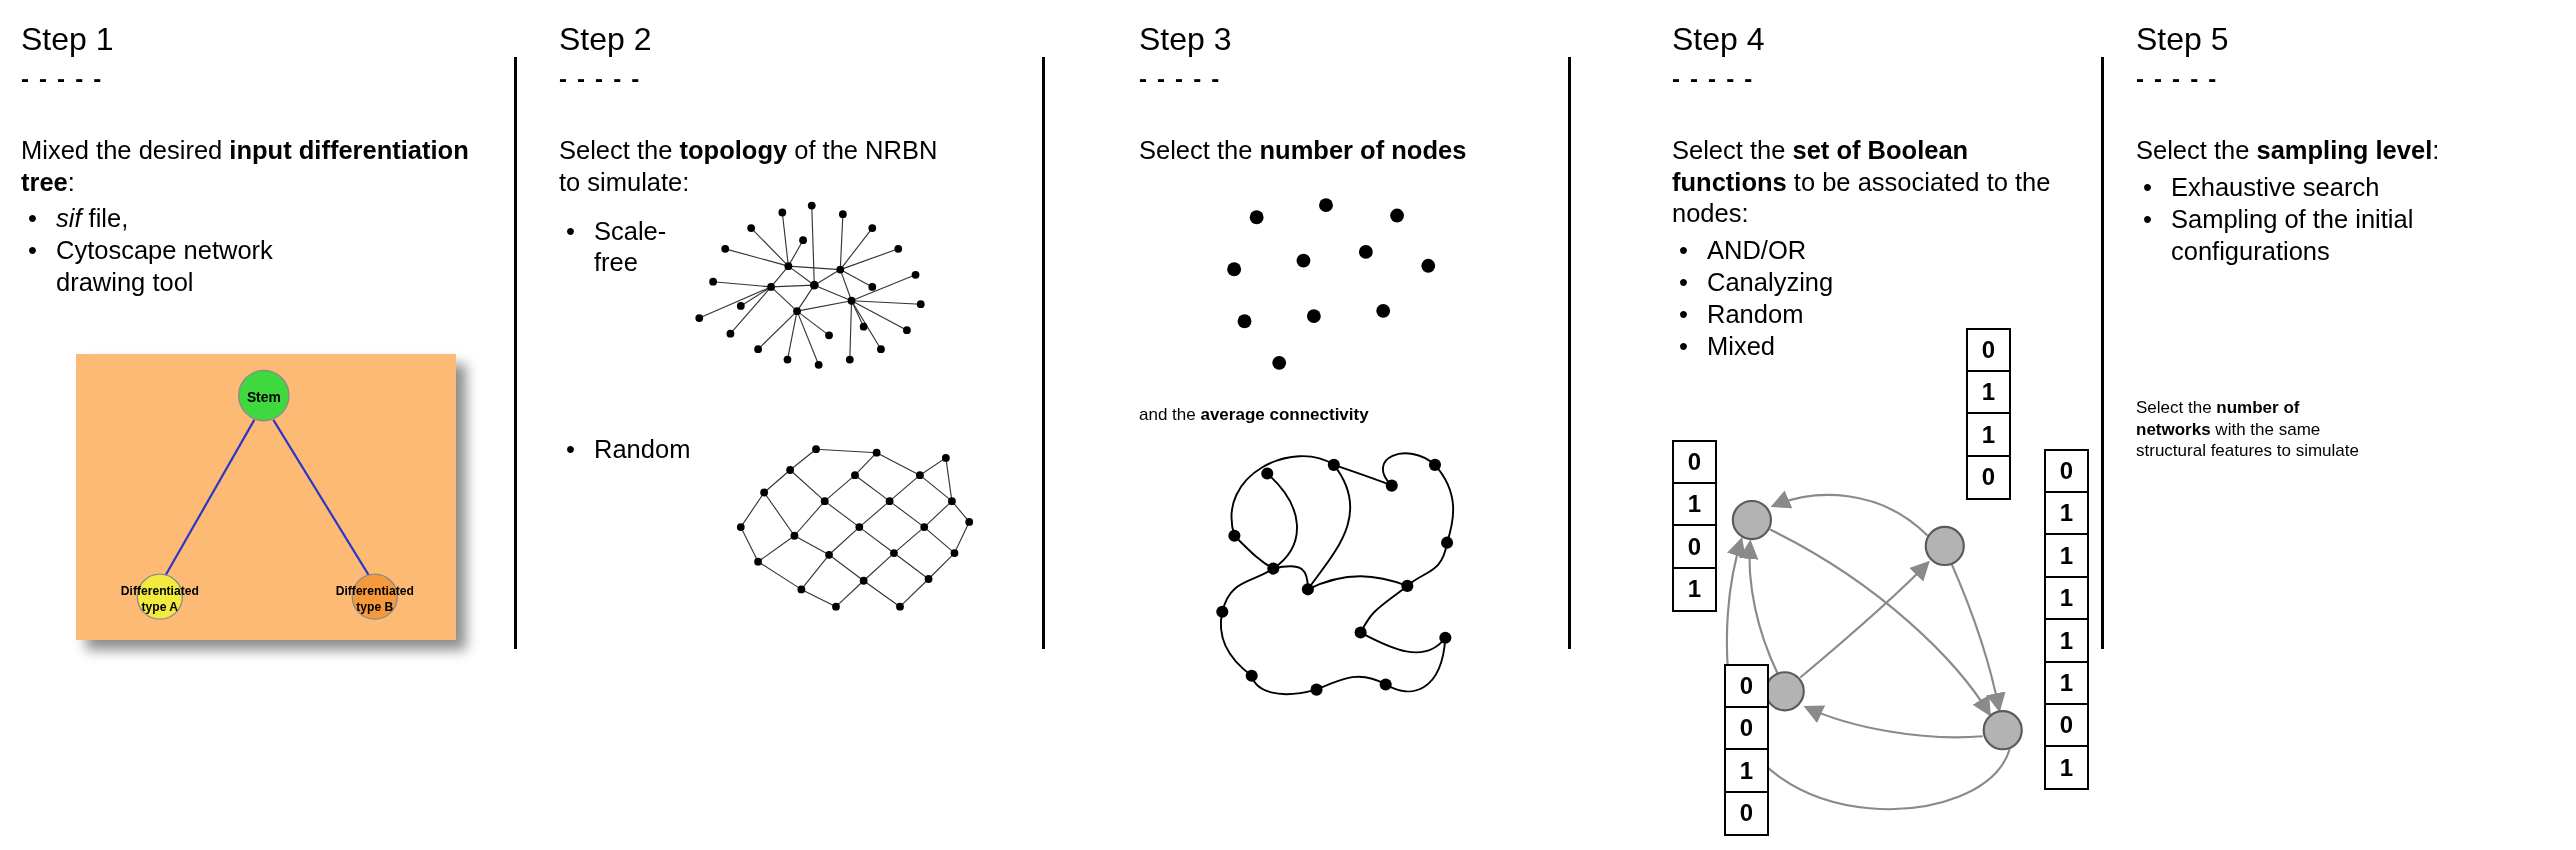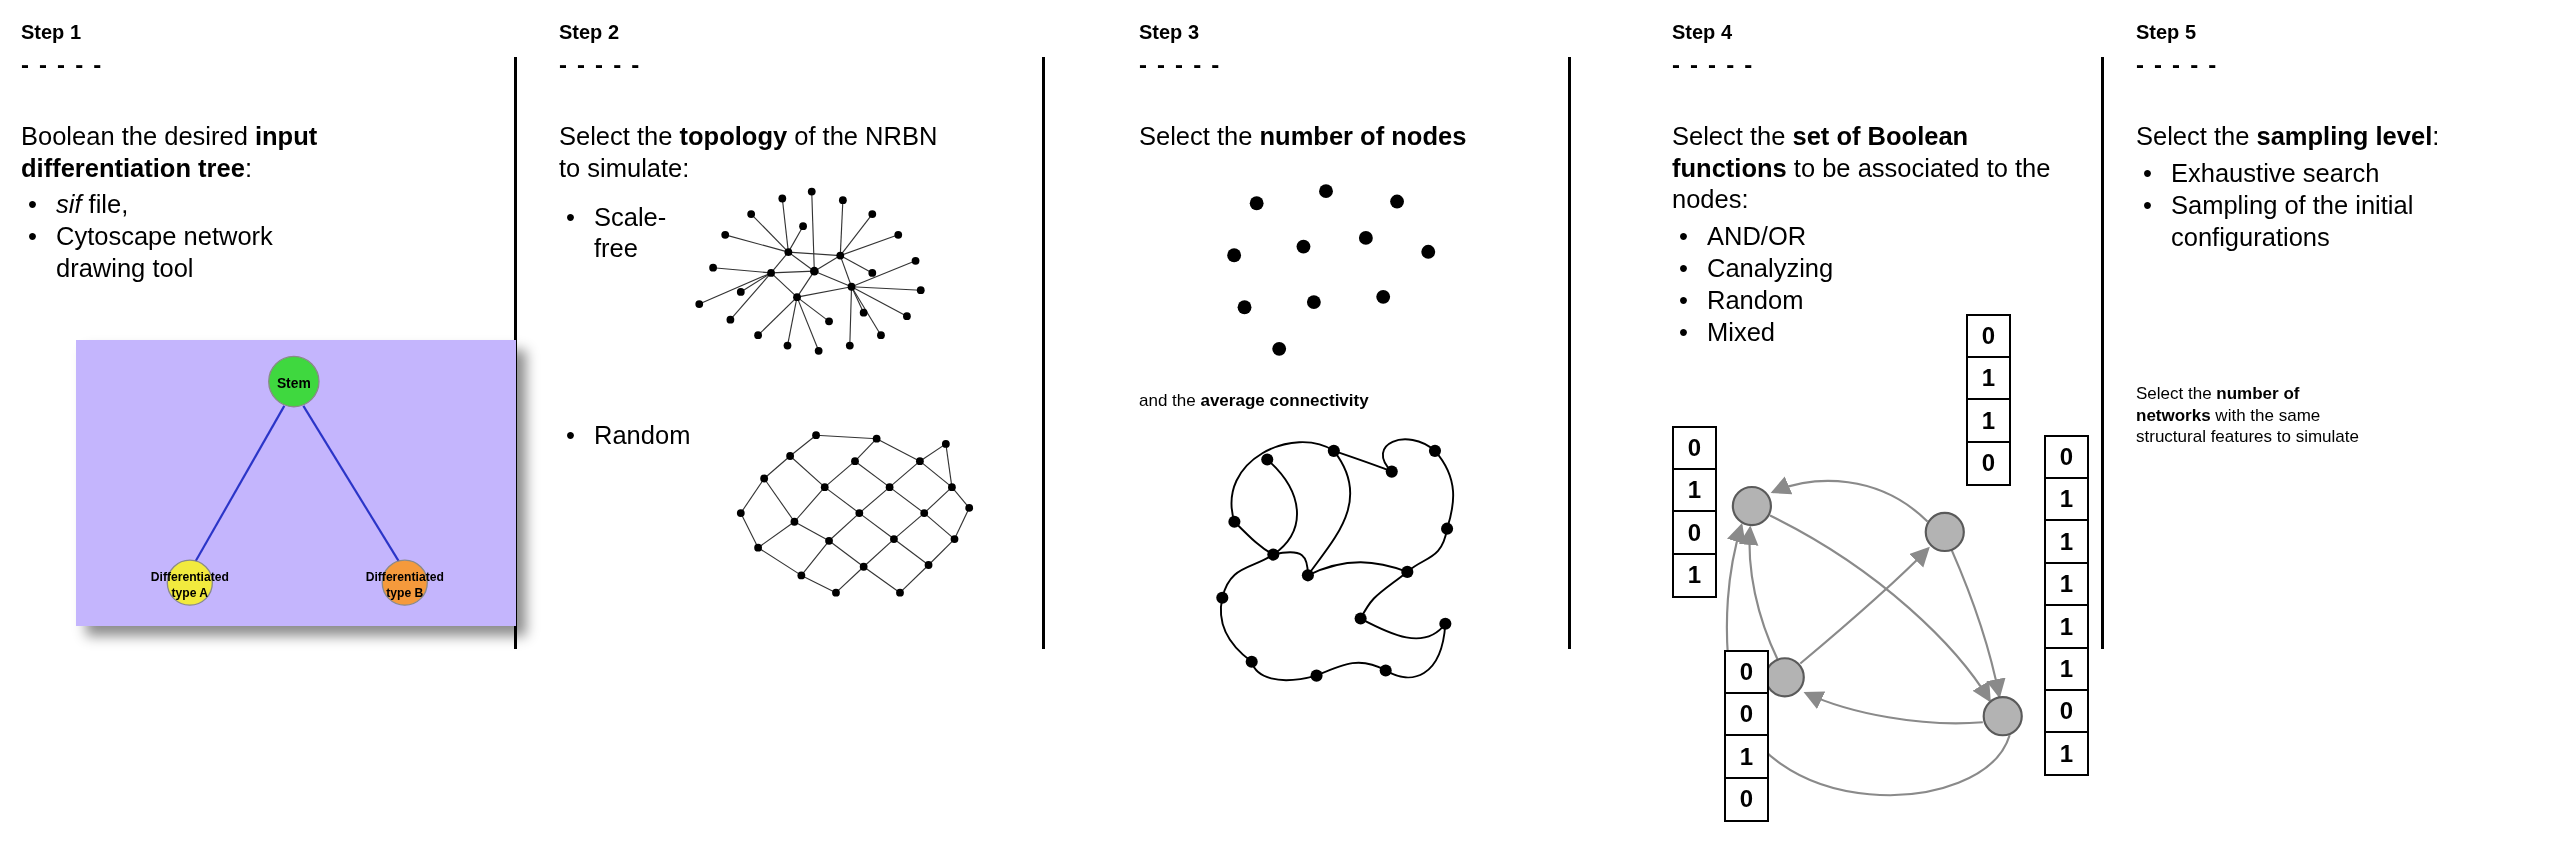--- a/index.html
+++ b/index.html
@@ -13,37 +13,37 @@
   #divider-3 { left:1568px; }
   #divider-4 { left:2101px; }
 
   .step { position:absolute; top:21px; }
   #col1 { left:21px;  width:467px; }
   #col2 { left:559px; width:381px; }
   #col3 { left:1139px; width:407px; }
   #col4 { left:1672px; width:394px; }
   #col5 { left:2136px; width:400px; }
 
-  .step-title { font-size:20px; font-weight:700; }
+  .step-title { font-size:32px; font-weight:400; }
   .dashes { font-size:24px; font-weight:700; margin-top:7px; letter-spacing:1.7px; }
 
   .txt { font-size:25.5px; line-height:1.24; margin-top:42px; }
   .txt b { font-weight:700; }
   .txt2 { font-size:17px; line-height:1.24; }
   .it { font-style:italic; }
 
   .bullets { margin-top:5.2px; list-style:none; }
   .bullet { display:flex; font-size:25.5px; line-height:1.25; }
   .marker { flex:0 0 35px; padding-left:7px; }
   #col1 .bullets { width:294px; }
   #col5 .bullets { width:398px; }
 
   
-  .tree-box { position:relative; margin:55px 0 0 55px; width:440px; height:286px;
-              background:#c4b5fd; box-shadow:10.4px 10.4px 12px rgba(0,0,0,0.45); }
+  .tree-box { position:relative; margin:55px 0 0 55px; width:380px; height:286px;
+              background:#fdba74; box-shadow:10.4px 10.4px 12px rgba(0,0,0,0.45); }
   .tree-box svg { display:block; width:100%; height:100%; }
 
   
   .topo-row { display:flex; align-items:flex-start; }
   .row-scalefree { margin-top:17.3px; }
   .row-random { margin-top:42px; }
   .net-fig { flex:0 0 auto; }
   .fig-scalefree { margin:-26px 0 0 10.4px; }
   .fig-random { margin:-8.7px 0 0 35px; }
 
@@ -73,21 +73,21 @@
 <div class="canvas">
 
   <div class="divider" id="divider-1"></div>
   <div class="divider" id="divider-2"></div>
   <div class="divider" id="divider-3"></div>
   <div class="divider" id="divider-4"></div>
 
   <section class="step" id="col1">
     <h2 class="step-title">Step 1</h2>
     <div class="dashes">- - - - -</div>
-    <p class="txt"><span>Boolean the desired </span><b>input differentiation tree</b><span>:</span></p>
+    <p class="txt"><span>Mixed the desired </span><b>input differentiation tree</b><span>:</span></p>
     <ul class="bullets">
       <li class="bullet">
         <span class="marker">•</span>
         <span><span class="it">sif</span><span> file,</span></span>
       </li>
       <li class="bullet">
         <span class="marker">•</span>
         <span>Cytoscape network drawing tool</span>
       </li>
     </ul>

